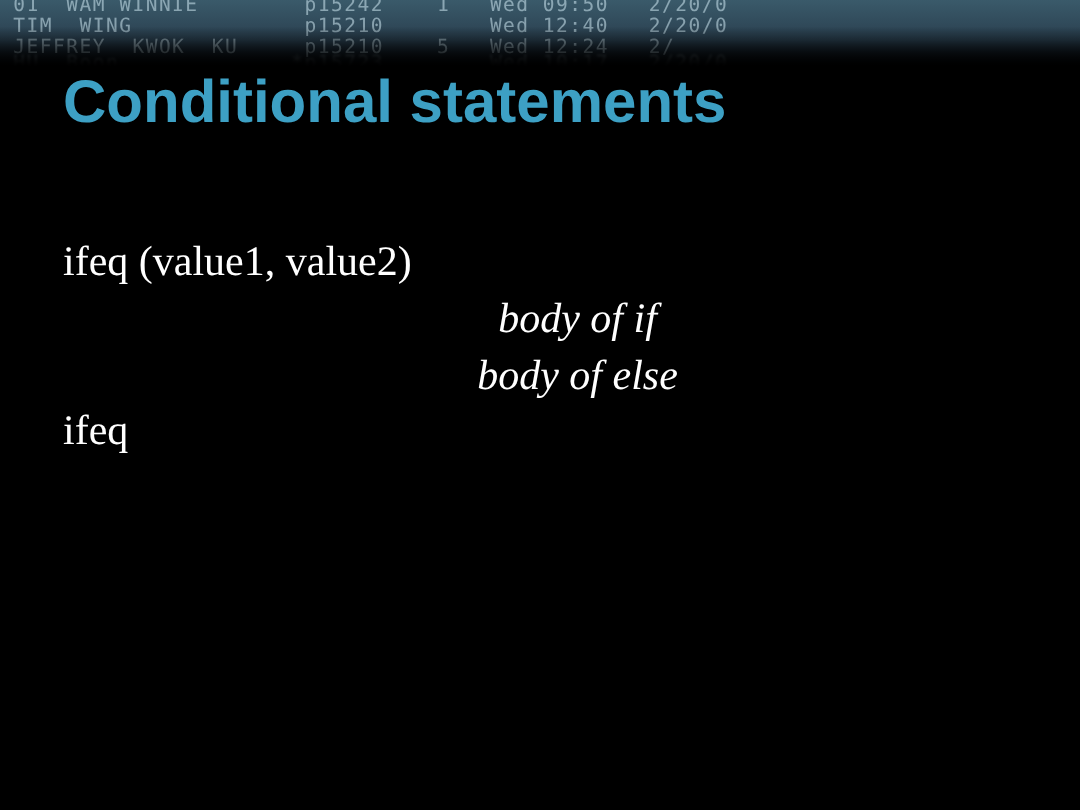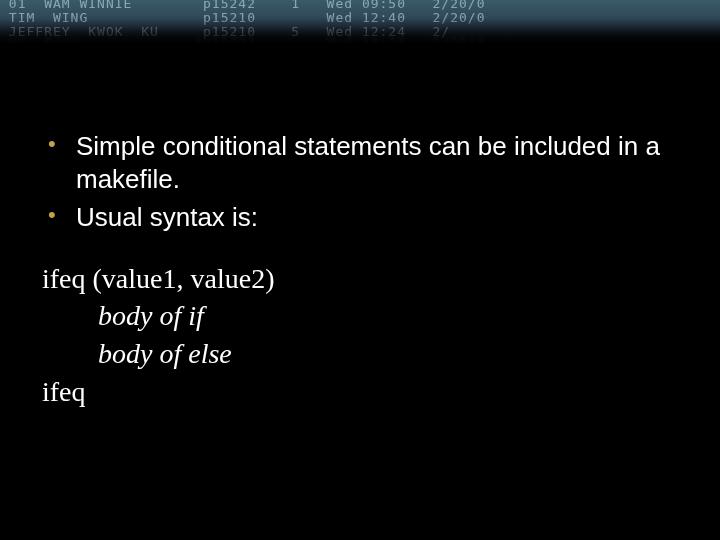--- a/index.html
+++ b/index.html
@@ -17,39 +17,36 @@
   .banner::after{content:"";position:absolute;inset:0;
     background:linear-gradient(to bottom,rgba(0,0,0,0) 40%,rgba(0,0,0,.7) 80%,#000 100%);}
   .title{position:absolute;top:46px;left:42px;font-size:40px;font-weight:bold;
     color:#3da0c4;text-shadow:2px 2px 8px #000,0 0 2px #000;}
   .body{position:absolute;top:130px;left:42px;width:630px;}
   ul.bullets{list-style:none;margin:0;padding:0;font-size:26px;line-height:1.25;}
   ul.bullets li{position:relative;padding-left:34px;margin-bottom:6px;}
   ul.bullets li::before{content:"•";position:absolute;left:6px;top:0;color:#c5a24a;font-size:22px;}
   .codearea{margin-top:26px;font-family:"Times New Roman",serif;
     font-size:28px;line-height:1.35;}
-  .indent{padding-left:56px;font-style:italic;}
+  .indent{padding-left:56px;font-style:italic;text-align:center;}
 </style>
 </head>
 <body>
 <div class="slide">
 
   <div class="banner">
     <div class="banner-row r0"> 01  WAM WINNIE        p15242    1   Wed 09:50   2/20/0</div>
     <div class="banner-row r1"> TIM  WING             p15210        Wed 12:40   2/20/0</div>
     <div class="banner-row r2"> JEFFREY  KWOK  KU     p15210    5   Wed 12:24   2/</div>
     <div class="banner-row r3"> HU  Boon             *p15723        Wed 10:17   2/20/0</div>
   </div>
 
+  <div class="title">Conditional statements</div>
 
   <div class="body">
-    <ul class="bullets">
-      <li>Simple conditional statements can be included in a makefile.</li>
-      <li>Usual syntax is:</li>
-    </ul>
     <div class="codearea">
       <div>ifeq (value1, value2)</div>
       <div class="indent">body of if</div>
       <div class="indent">body of else</div>
       <div>ifeq</div>
     </div>
   </div>
 
 </div>
 

